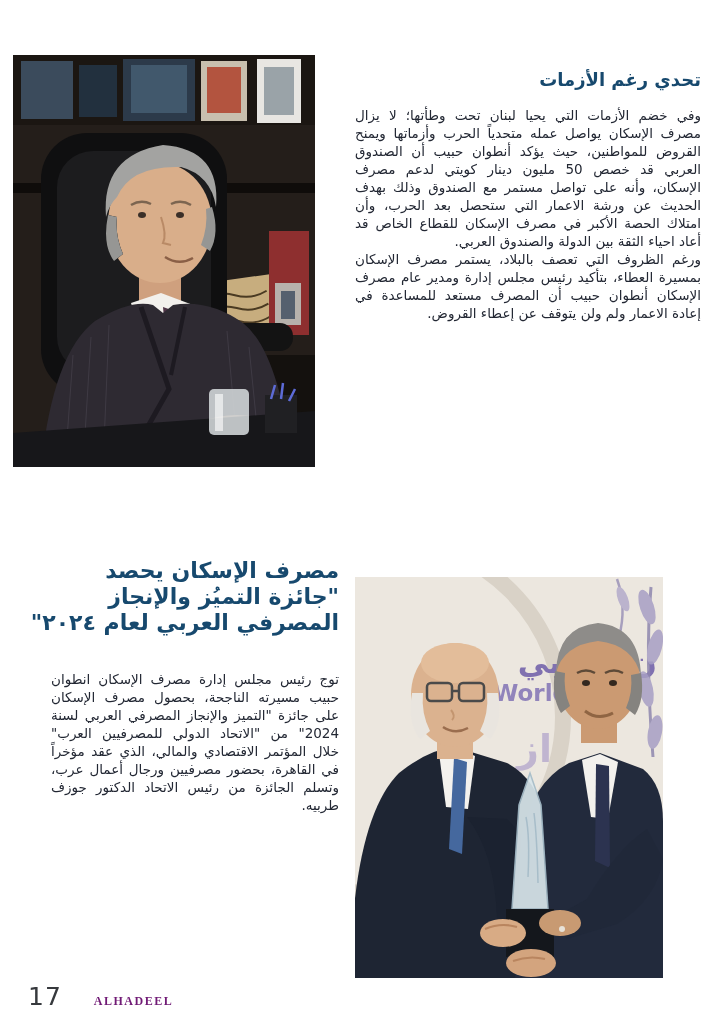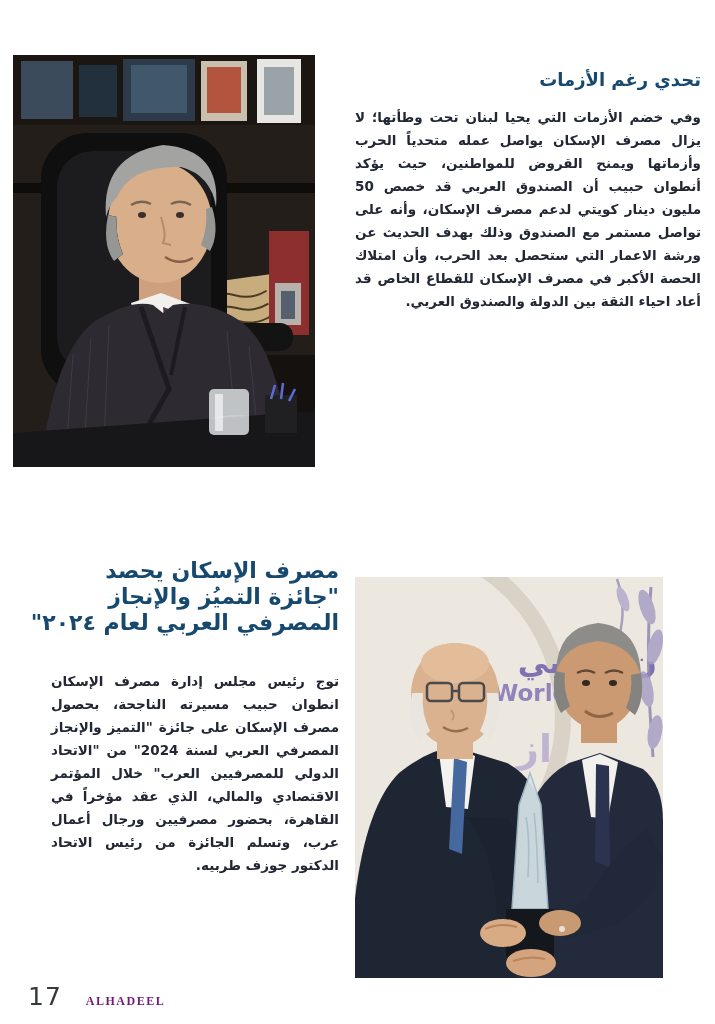--- a/index.html
+++ b/index.html
@@ -23,30 +23,30 @@
   .col-bottom { left:15px; top:558px; width:324px; }
 
   h2 { margin:0; color: var(--heading, #17496e); font-weight:bold; }
   .col-top h2 { font-size:18px; line-height:24px; margin-bottom:14px; text-align:right; }
   .col-bottom h2 { font-size:22px; line-height:26px; text-align:right; }
 
   .body-text {
     margin:0;
     color: var(--body, #202733);
     font-size:13.5px;
-    font-weight:bold;
-    line-height:23px;
+    font-weight:normal;
+    line-height:18px;
     text-align:justify;
   }
   .col-top .body-text + .body-text { margin-top:0; }
   .col-bottom .body-text:first-of-type { margin-top:34px;margin-left:36px; }
 
   .footer {
     position:absolute; left:28px; top:982px;
-    display:flex; align-items:baseline; gap:24px;
+    display:flex; align-items:baseline; gap:32px;
     direction:ltr;
   }
   .page-num {
     font-family:"DejaVu Sans", sans-serif;
     font-size:25px; color: var(--footer, #36393d); letter-spacing:1px;
   }
   .mag-name {
     font-family:"Liberation Serif", "DejaVu Serif", serif;
     font-size:12px; letter-spacing:1.5px; color:#701a75; font-weight:bold;
   }
@@ -127,20 +127,21 @@
       <rect x="196" y="334" width="40" height="46" rx="5" fill="#cfd4d6" opacity="0.9"></rect>
       <rect x="202" y="339" width="8" height="37" fill="#ffffff" opacity="0.6"></rect>
       <rect x="252" y="340" width="32" height="38" fill="#202023"></rect>
       <path d="M258 344 l4 -14 M268 344 l2 -16 M276 346 l6 -12" stroke="#5d6bd6" stroke-width="2.5"></path>
     </svg>
   </figure>
 
   <section class="col col-top">
     <h2>تحدي رغم الأزمات</h2>
     <p class="body-text">وفي خضم الأزمات التي يحيا لبنان تحت وطأتها؛ لا يزال مصرف الإسكان يواصل عمله متحدياً الحرب وأزماتها ويمنح القروض للمواطنين، حيث يؤكد أنطوان حبيب أن الصندوق العربي قد خصص 50 مليون دينار كويتي لدعم مصرف الإسكان، وأنه على تواصل مستمر مع الصندوق وذلك بهدف الحديث عن ورشة الاعمار التي ستحصل بعد الحرب، وأن امتلاك الحصة الأكبر في مصرف الإسكان للقطاع الخاص قد أعاد احياء الثقة بين الدولة والصندوق العربي.</p>
+    <p class="body-text">ورغم الظروف التي تعصف بالبلاد، يستمر مصرف الإسكان بمسيرة العطاء، بتأكيد رئيس مجلس إدارة ومدير عام مصرف الإسكان أنطوان حبيب أن المصرف مستعد للمساعدة في إعادة الاعمار ولم ولن يتوقف عن إعطاء القروض.</p>
   </section>
 
   <section class="col col-bottom">
     <h2>
       <span>مصرف الإسكان يحصد</span><br>
       <span>"جائزة التميُز والإنجاز المصرفي العربي لعام ٢٠٢٤"</span>
     </h2>
     <p class="body-text">توج رئيس مجلس إدارة مصرف الإسكان انطوان حبيب مسيرته الناجحة، بحصول مصرف الإسكان على جائزة "التميز والإنجاز المصرفي العربي لسنة 2024" من "الاتحاد الدولي للمصرفيين العرب" خلال المؤتمر الاقتصادي والمالي، الذي عقد مؤخراً في القاهرة، بحضور مصرفيين ورجال أعمال عرب، وتسلم الجائزة من رئيس الاتحاد الدكتور جوزف طربيه.</p>
   </section>
 

